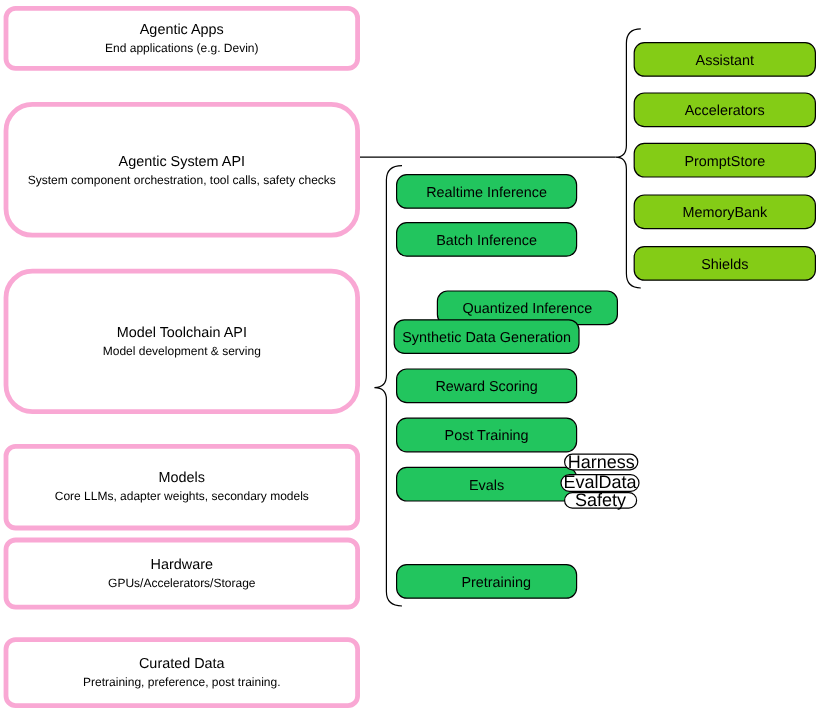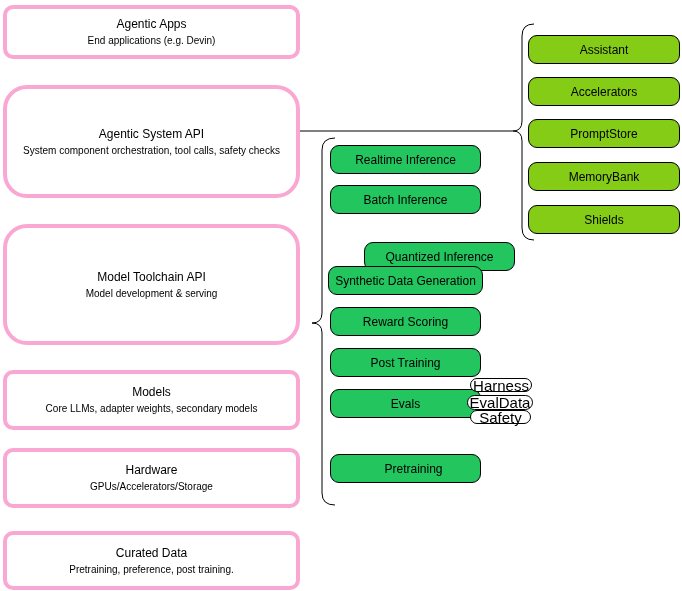--- a/index.html
+++ b/index.html
@@ -51,21 +51,21 @@
   <div class="node" style="top:85px;height:113px;border-radius:24px;">
     <div class="node-title">Agentic System API</div>
     <div class="node-subtitle">System component orchestration, tool calls, safety checks</div>
   </div>
 
   <div class="node" style="top:224px;height:121px;border-radius:24px;">
     <div class="node-title">Model Toolchain API</div>
     <div class="node-subtitle">Model development &amp; serving</div>
   </div>
 
-  <div class="node" style="top:370px;height:60px;border-radius:10px;">
+  <div class="node" style="top:370px;height:72px;border-radius:10px;">
     <div class="node-title">Models</div>
     <div class="node-subtitle">Core LLMs, adapter weights, secondary models</div>
   </div>
 
   <div class="node" style="top:448px;height:60px;border-radius:10px;">
     <div class="node-title">Hardware</div>
     <div class="node-subtitle">GPUs/Accelerators/Storage</div>
   </div>
 
   <div class="node" style="top:531px;height:59px;border-radius:10px;">
@@ -73,21 +73,21 @@
     <div class="node-subtitle">Pretraining, preference, post training.</div>
   </div>
 
   <div class="mbox" style="top:145px;">Realtime Inference</div>
   <div class="mbox" style="top:185px;">Batch Inference</div>
   <div class="mbox" style="top:242px;margin-left:34px;">Quantized Inference</div>
   <div class="mbox" style="top:266px;left:328px;width:155px;">Synthetic Data Generation</div>
   <div class="mbox" style="top:307px;">Reward Scoring</div>
   <div class="mbox" style="top:348px;">Post Training</div>
   <div class="mbox" style="top:389px;">Evals</div>
-  <div class="mbox" style="top:454px;padding-left:16px;">Pretraining</div>
+  <div class="mbox" style="top:470px;padding-left:16px;">Pretraining</div>
 
   <div class="pill" style="left:470px;top:378px;width:62px;height:14px;">Harness</div>
   <div class="pill" style="left:467px;top:395px;width:66px;height:15px;text-align:center;">EvalData</div>
   <div class="pill" style="left:470px;top:410px;width:61px;height:14px;">Safety</div>
 
   <div class="rbox" style="top:35px;">Assistant</div>
   <div class="rbox" style="top:77px;">Accelerators</div>
   <div class="rbox" style="top:119px;">PromptStore</div>
   <div class="rbox" style="top:162px;">MemoryBank</div>
   <div class="rbox" style="top:205px;">Shields</div>

